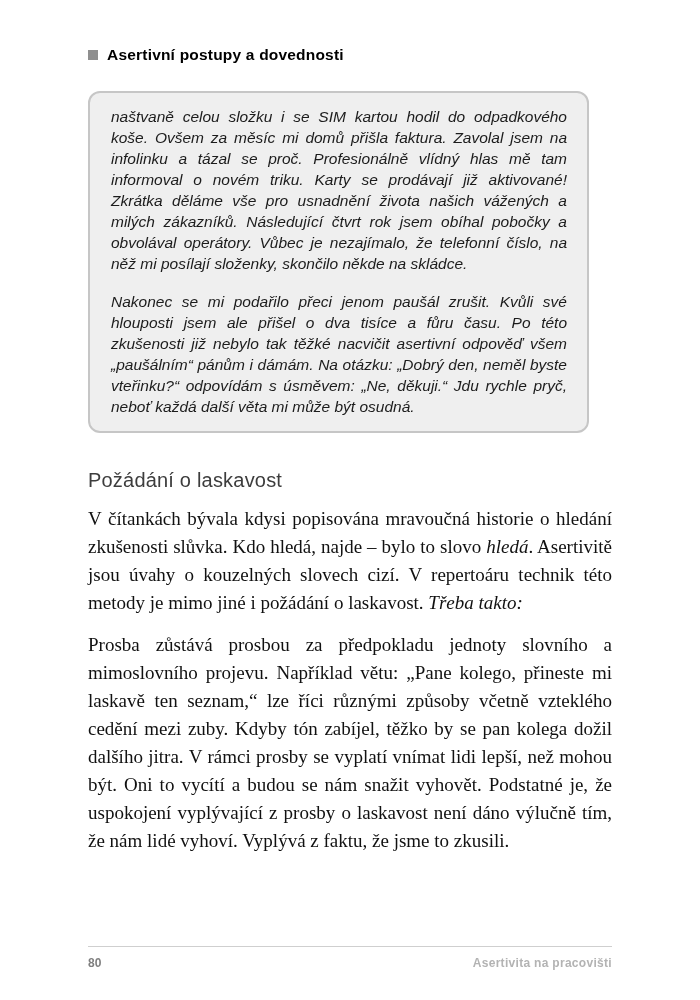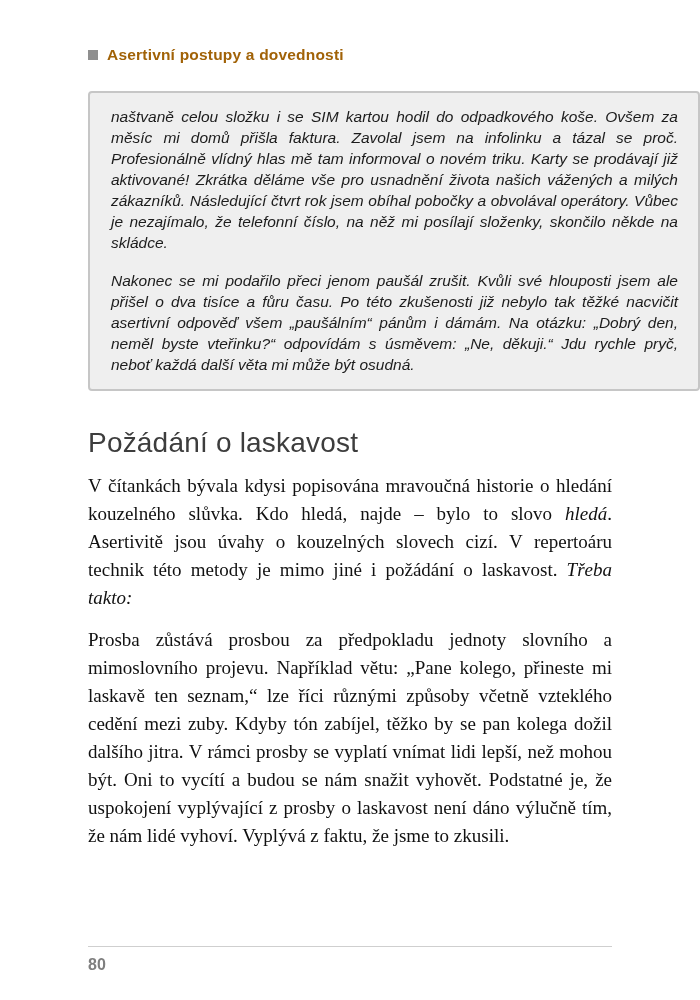--- a/index.html
+++ b/index.html
@@ -24,59 +24,59 @@
 
   
   .running-header {
     margin-top: 46px;
     display: flex;
     align-items: center;
     gap: 9px;
     font-family: "Liberation Sans", sans-serif;
     font-size: 15.5px;
     font-weight: bold;
-    color: #a16207;
+    color: #000000;
     letter-spacing: 0.2px;
   }
   .header-square {
     width: 10px;
     height: 10px;
     background: #8f8f8f;
     flex: 0 0 auto;
   }
 
   
   .example-box {
     margin-top: 27px;
     box-sizing: border-box;
-    width: 612px;
+    width: 501px;
     background: #efefef;
     border: 2px solid #c6c6c6;
-    border-radius: 4px;
+    border-radius: 12px;
     padding: 13px 20px 14px 21px;
   }
   .example-box p {
     margin: 0;
     font-family: "Liberation Sans", sans-serif;
     font-style: italic;
     font-size: 15.5px;
     line-height: 21px;
     color: #1c1c1c;
     text-align: justify;
   }
   .example-box p + p {
     margin-top: 17px;
   }
 
   
   .section-heading {
     margin: 36px 0 0 0;
     font-family: "Liberation Sans", sans-serif;
     font-weight: 300;
-    font-size: 28px;
+    font-size: 20px;
     color: #3d3d3d;
     letter-spacing: 0.2px;
   }
 
   
   .body-text p {
     margin: 14px 0 0 0;
     font-size: 19px;
     line-height: 28px;
     color: #111111;
@@ -91,21 +91,21 @@
     position: absolute;
     left: 88px;
     top: 946px;
     width: 524px;
     border-top: 1px solid #cfcfcf;
     padding-top: 9px;
     display: flex;
     justify-content: space-between;
     align-items: baseline;
     font-family: "Liberation Sans", sans-serif;
-    font-size: 16px;
+    font-size: 12px;
   }
   .page-number {
     font-weight: bold;
     color: #7f7f7f;
   }
   .footer-title {
     color: #b3b3b3;
     font-weight: bold;
     letter-spacing: 0.3px;
   }
@@ -122,22 +122,23 @@
     </div>
 
     <div class="example-box">
       <p>naštvaně celou složku i se SIM kartou hodil do odpadkového koše. Ovšem za měsíc mi domů přišla faktura. Zavolal jsem na infolinku a tázal se proč. Profesionálně vlídný hlas mě tam informoval o novém triku. Karty se prodávají již aktivované! Zkrátka děláme vše pro usnadnění života našich vážených a milých zákazníků. Následující čtvrt rok jsem obíhal pobočky a obvolával operátory. Vůbec je nezajímalo, že telefonní číslo, na něž mi posílají složenky, skončilo někde na skládce.</p>
       <p>Nakonec se mi podařilo přeci jenom paušál zrušit. Kvůli své hlouposti jsem ale přišel o dva tisíce a fůru času. Po této zkušenosti již nebylo tak těžké nacvičit asertivní odpověď všem „paušálním“ pánům i dámám. Na otázku: „Dobrý den, neměl byste vteřinku?“ odpovídám s úsměvem: „Ne, děkuji.“ Jdu rychle pryč, neboť každá další věta mi může být osudná.</p>
     </div>
 
     <h1 class="section-heading">Požádání o laskavost</h1>
 
     <div class="body-text">
-      <p><span>V čítankách bývala kdysi popisována mravoučná historie o hledání kouzelného slůvka. Kdo hledá, najde – bylo to slovo </span><span style="font-style: italic;">hledá</span><span>. Asertivitě jsou úvahy o kouzelných slovech cizí. V repertoáru technik této metody je mimo jiné i požádání o laskavost. </span><span style="font-style: italic;">Třeba takto:</span></p>
+      <p><span>V čítankách bývala kdysi popisována mravoučná historie o hledání zkušenosti slůvka. Kdo hledá, najde – bylo to slovo </span><span style="font-style: italic;">hledá</span><span>. Asertivitě jsou úvahy o kouzelných slovech cizí. V repertoáru technik této metody je mimo jiné i požádání o laskavost. </span><span style="font-style: italic;">Třeba takto:</span></p>
       <p><span>Prosba zůstává prosbou za předpokladu jednoty slovního a mimoslovního projevu. Například větu: „Pane kolego, přineste mi laskavě ten seznam,“ lze říci různými způsoby včetně vzteklého cedění mezi zuby. Kdyby tón zabíjel, těžko by se pan kolega dožil dalšího jitra. V rámci prosby se vyplatí vnímat lidi lepší, než mohou být. Oni to vycítí a budou se nám snažit vyhovět. Podstatné je, že uspokojení vyplývající z prosby o laskavost není dáno výlučně tím, že nám lidé vyhoví. Vyplývá z faktu, že jsme to zkusili.</span></p>
     </div>
 
   </div>
 
   <div class="page-footer">
     <span class="page-number">80</span>
+    <span class="footer-title">Asertivita na pracovišti</span>
   </div>
 </div>
 
 </body></html>

